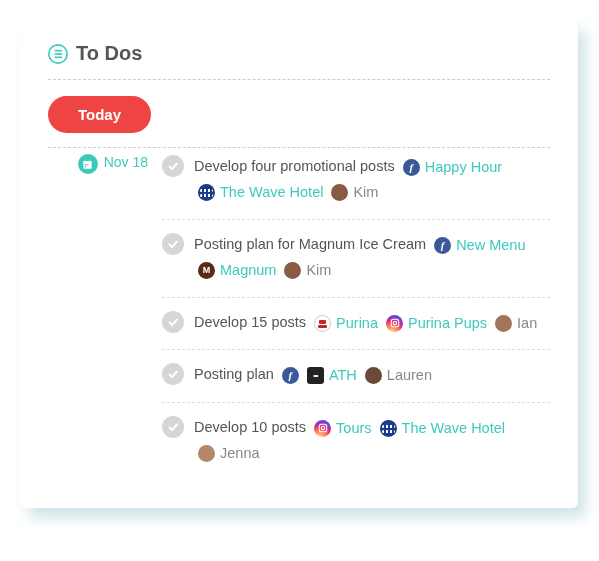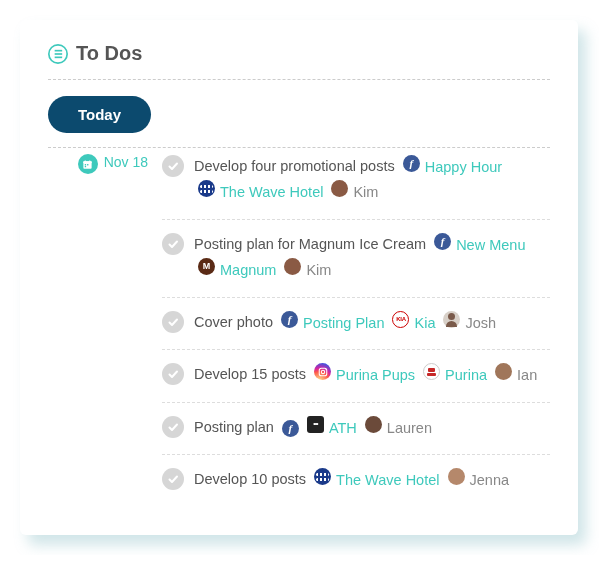--- a/index.html
+++ b/index.html
@@ -33,21 +33,21 @@
     color: #555;
     margin: 0;
   }
   .dashed {
     border: none;
     border-top: 1px dashed #ccc;
     margin: 0;
   }
   .today-btn {
     margin: 16px 0 14px 0;
-    background: #0c4a6e;
+    background: #ef4444;
     color: #fff;
     border: none;
     border-radius: 22px;
     padding: 10px 30px;
     font-size: 15px;
     font-weight: 600;
     cursor: pointer;
   }
   .layout {
     display: flex;
@@ -97,20 +97,21 @@
   .check svg { width: 12px; height: 12px; }
   .task-body {
     flex: 1;
     font-size: 14.5px;
     line-height: 1.7;
     color: #555;
   }
   .title { color: #555; }
   .tag {
     display: inline-flex;
+    align-items: center;
     gap: 5px;
     margin-left: 4px;
     vertical-align: middle;
   }
   .tag .lbl { color: #3ec9bc; }
   .tag.person .lbl { color: #888; }
   .badge {
     width: 17px; height: 17px;
     border-radius: 50%;
     display: inline-flex;
@@ -230,49 +231,32 @@
               <span class="badge b-avatar"></span>
               <span class="lbl">Kim</span>
             </span></div>
         </div>
         <div class="task">
           <span class="check">
             <svg viewBox="0 0 24 24" fill="none" stroke="#fff" stroke-width="4" stroke-linecap="round" stroke-linejoin="round">
               <polyline points="5 13 10 18 20 7"></polyline>
             </svg>
           </span>
-          <div class="task-body"><span class="title">Cover photo</span> <span class="tag">
-              <span class="badge b-fb"></span>
-              <span class="lbl">Posting Plan</span>
-            </span> <span class="tag">
-              <span class="badge b-kia"></span>
-              <span class="lbl">Kia</span>
-            </span> <span class="tag person">
-              <span class="badge b-josh"></span>
-              <span class="lbl">Josh</span>
-            </span></div>
-        </div>
-        <div class="task">
-          <span class="check">
-            <svg viewBox="0 0 24 24" fill="none" stroke="#fff" stroke-width="4" stroke-linecap="round" stroke-linejoin="round">
-              <polyline points="5 13 10 18 20 7"></polyline>
-            </svg>
-          </span>
           <div class="task-body"><span class="title">Develop 15 posts</span> <span class="tag">
+              <span class="badge b-purina"></span>
+              <span class="lbl">Purina</span>
+            </span> <span class="tag">
               <span class="badge b-ig">
                 <svg viewBox="0 0 24 24" fill="none" stroke="#fff" stroke-width="2.5">
                   <rect x="3" y="3" width="18" height="18" rx="5"></rect>
                   <circle cx="12" cy="12" r="4"></circle>
                   <circle cx="17.5" cy="6.5" r="1" fill="#fff" stroke="none"></circle>
                 </svg>
               </span>
               <span class="lbl">Purina Pups</span>
-            </span> <span class="tag">
-              <span class="badge b-purina"></span>
-              <span class="lbl">Purina</span>
             </span> <span class="tag person">
               <span class="badge b-avatar2"></span>
               <span class="lbl">Ian</span>
             </span></div>
         </div>
         <div class="task">
           <span class="check">
             <svg viewBox="0 0 24 24" fill="none" stroke="#fff" stroke-width="4" stroke-linecap="round" stroke-linejoin="round">
               <polyline points="5 13 10 18 20 7"></polyline>
             </svg>
@@ -286,21 +270,30 @@
               <span class="badge b-avatar3"></span>
               <span class="lbl">Lauren</span>
             </span></div>
         </div>
         <div class="task">
           <span class="check">
             <svg viewBox="0 0 24 24" fill="none" stroke="#fff" stroke-width="4" stroke-linecap="round" stroke-linejoin="round">
               <polyline points="5 13 10 18 20 7"></polyline>
             </svg>
           </span>
-          <div class="task-body"><span class="title">Develop 10 posts</span>  <span class="tag">
+          <div class="task-body"><span class="title">Develop 10 posts</span> <span class="tag">
+              <span class="badge b-ig">
+                <svg viewBox="0 0 24 24" fill="none" stroke="#fff" stroke-width="2.5">
+                  <rect x="3" y="3" width="18" height="18" rx="5"></rect>
+                  <circle cx="12" cy="12" r="4"></circle>
+                  <circle cx="17.5" cy="6.5" r="1" fill="#fff" stroke="none"></circle>
+                </svg>
+              </span>
+              <span class="lbl">Tours</span>
+            </span> <span class="tag">
               <span class="badge b-wave"></span>
               <span class="lbl">The Wave Hotel</span>
             </span> <span class="tag person">
               <span class="badge b-avatar4"></span>
               <span class="lbl">Jenna</span>
             </span></div>
         </div>
       </div>
   </div>
 

